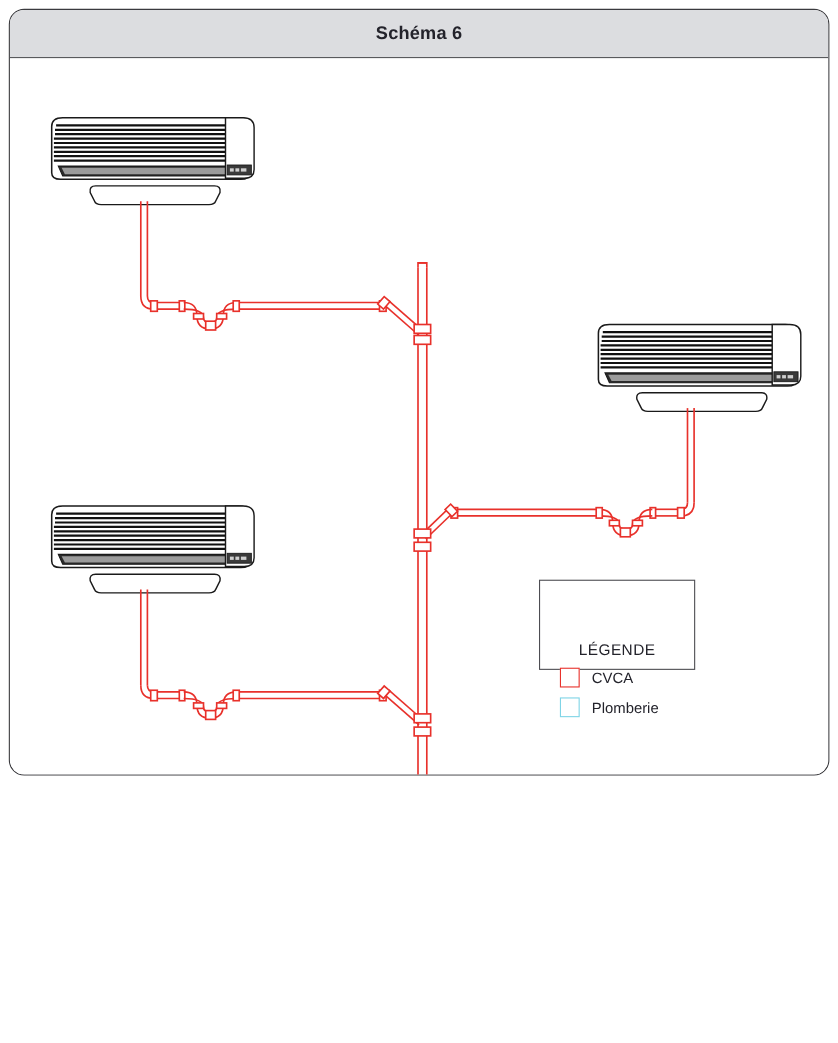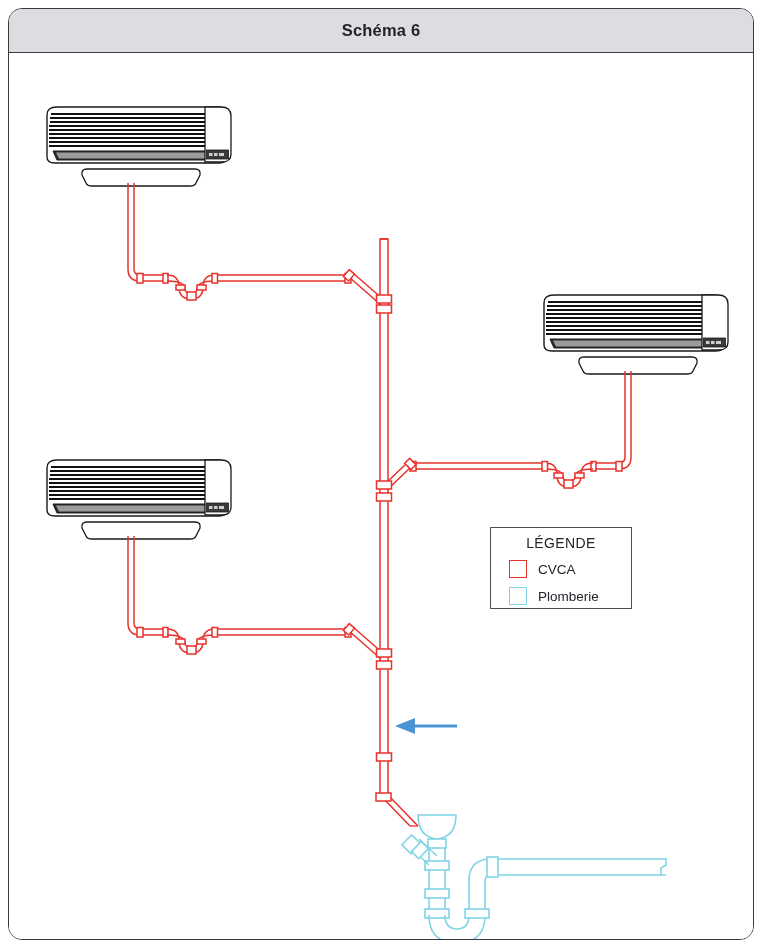--- a/index.html
+++ b/index.html
@@ -6,21 +6,21 @@
   body{
     font-family:"Liberation Sans", sans-serif;
     width:762px;height:948px;overflow:hidden;
   }
   .page{
     position:relative;width:762px;height:948px;
     box-sizing:border-box;padding:8px;
   }
   .frame{
     position:relative;
-    width:746px;height:932px;
+    width:746px;height:697px;
     box-sizing:border-box;
     border:1.6px solid #3a3a3e;
     border-radius:14px;
     background:#ffffff;
     overflow:hidden;
   }
   .titlebar{
     position:absolute;left:0;top:0;right:0;height:44px;
     background:#dcdde0;
     border-bottom:1.3px solid #3a3a3e;
@@ -42,21 +42,21 @@
     position:absolute;
     left:481px;top:474px;
     width:142px;height:82px;
     background:#ffffff;
     border:1.4px solid #4d4d52;
     box-sizing:border-box;
     padding:7px 0 0 0;
   }
   .legend-title{
     text-align:center;font-size:14px;color:#23232b;
-    letter-spacing:.4px;margin-bottom:5px;
+    letter-spacing:.4px;margin-bottom:5px;margin-top:47px;
   }
   .legend-row{
     display:flex;align-items:center;gap:11px;
     padding:0 0 0 18px;margin-top:9px;
   }
   .swatch{width:18px;height:18px;background:#fff;box-sizing:border-box;}
   .sw-hvac{border:1.8px solid #e8312b;}
   .sw-plumb{border:1.8px solid #7fd4e6;}
   .legend-label{font-size:13.5px;color:#23232b;}
 

